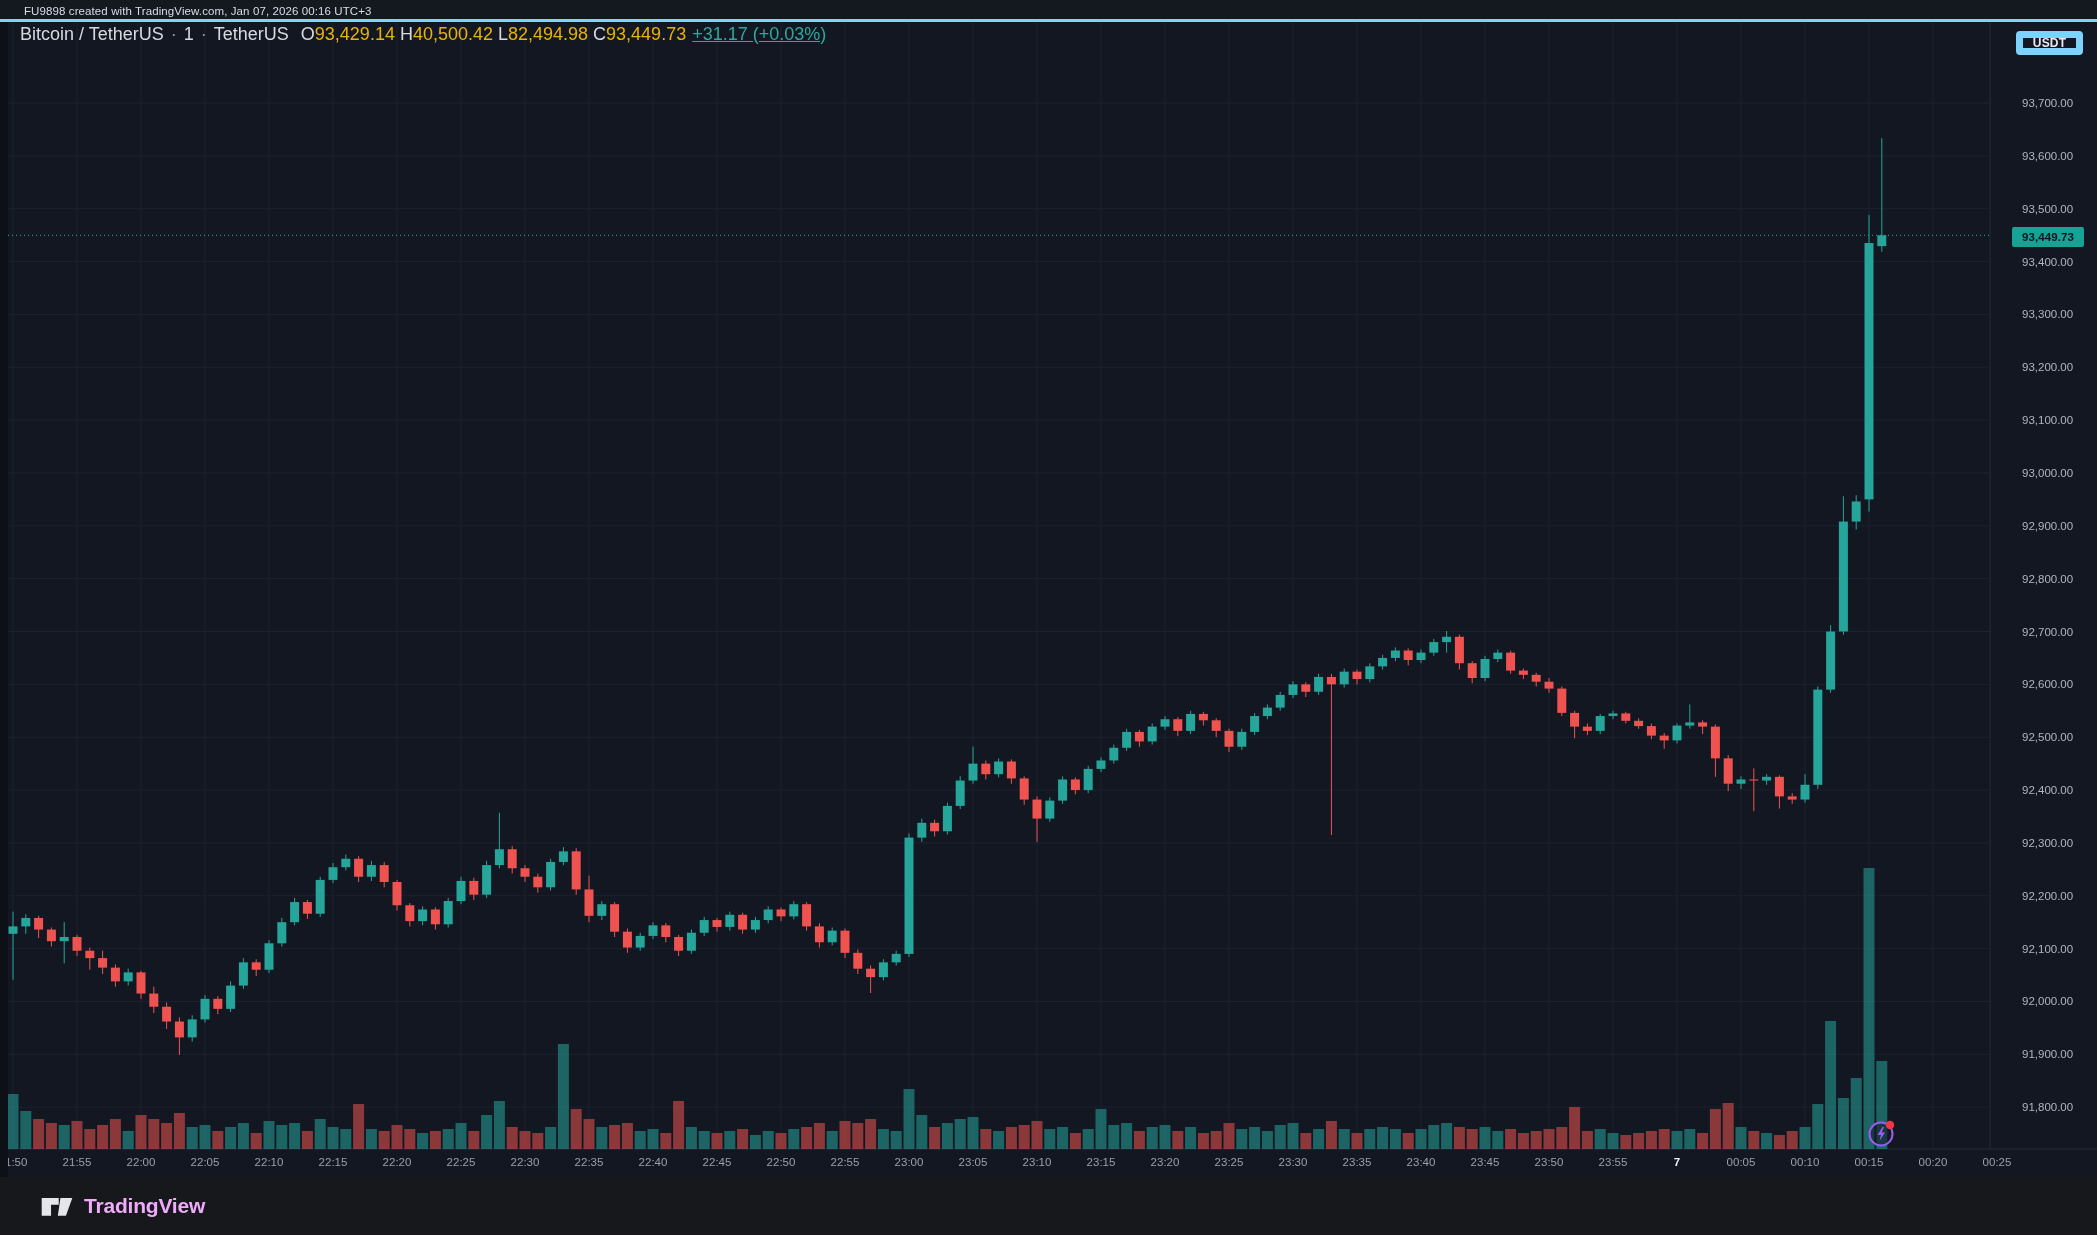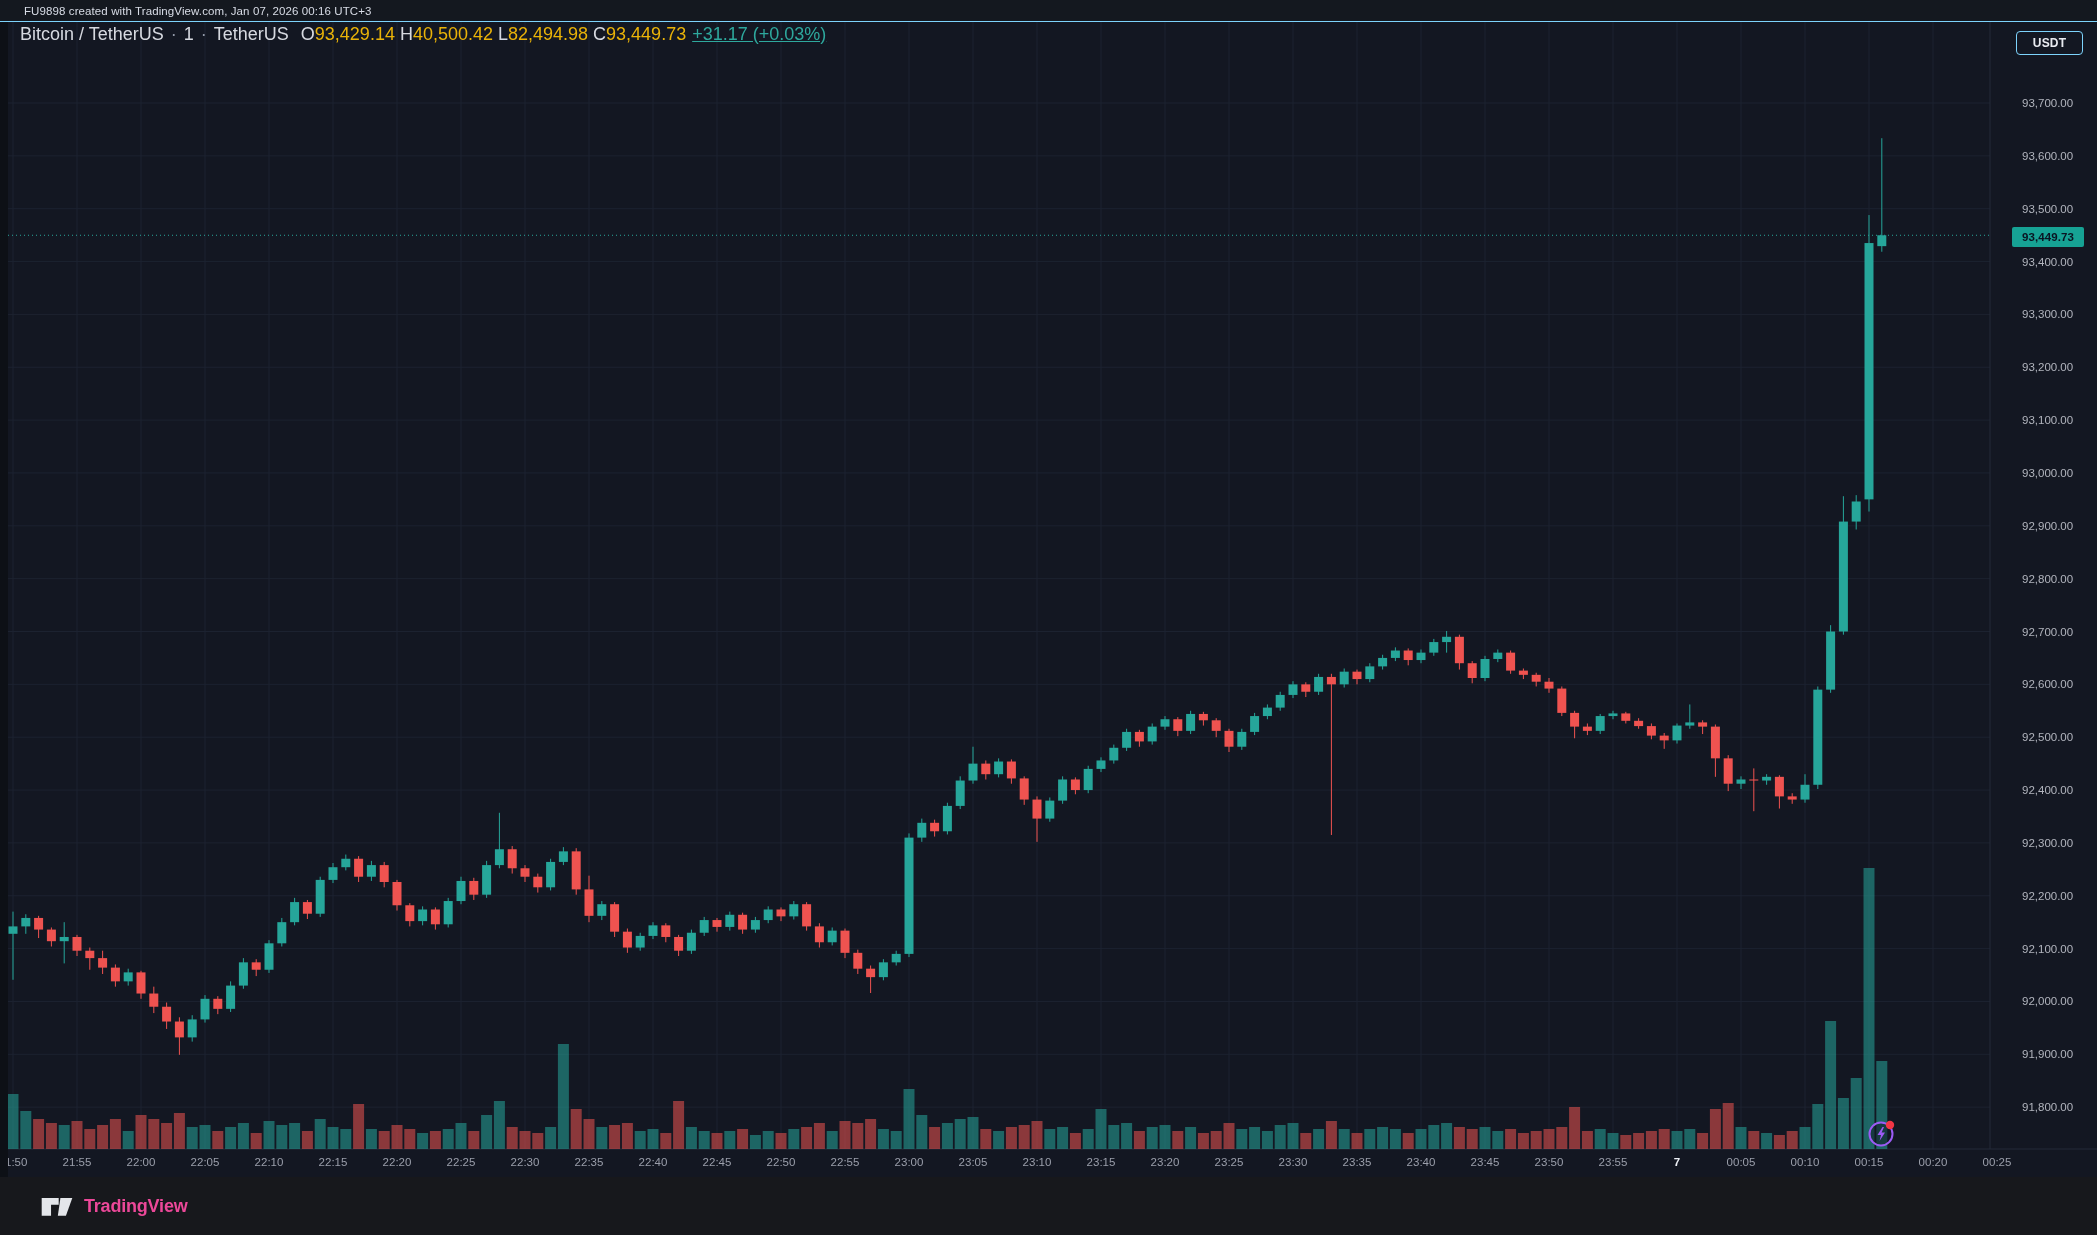--- a/index.html
+++ b/index.html
@@ -1,43 +1,43 @@
 <!DOCTYPE html>
 <html><head>
 <meta charset="utf-8">
 <style>
   html,body{margin:0;padding:0;background:#0b0d12;}
   .stage{position:relative;width:2097px;height:1235px;background:#131722;overflow:hidden;
          font-family:"Liberation Sans",sans-serif;-webkit-font-smoothing:antialiased;}
   .topbar{position:absolute;left:0;top:0;width:2097px;height:22px;background:#14181f;
-          border-bottom:1px solid #7dd3fc;color:#d8dce6;font-size:11.5px;line-height:22px;
+          border-bottom:3px solid #7dd3fc;color:#d8dce6;font-size:11.5px;line-height:22px;
           padding-left:24px;box-sizing:border-box;letter-spacing:.1px;}
   .chart-area{position:absolute;left:0;top:0;width:2097px;height:1177px;}
   #chart{position:absolute;left:0;top:0;}
   .left-edge{position:absolute;left:0;top:22px;width:8px;height:1155px;background:#0d1016;}
   .legend{position:absolute;left:20px;top:24px;height:20px;display:flex;align-items:center;
           font-size:18px;color:#d6d9e0;white-space:nowrap;}
   .legend .seg{margin-right:7px;}
   .legend .sep{color:#9198a6;margin-right:7px;}
   .legend .grp{margin-left:5px;}
   .legend .ltr{color:#d6d9e0;}
   .legend .val{color:#eab308;}
   .legend .chg{color:#2ea89d;margin-left:6px;text-decoration:underline;}
   .usdt-btn{position:absolute;left:2016px;top:31px;width:67px;height:24px;background:#131722;
-            border:1px solid #7dd3fc;border-radius:4px;color:#e8eaf0;font-size:12px;font-weight:600;
+            border:7px solid #7dd3fc;border-radius:4px;color:#e8eaf0;font-size:12px;font-weight:600;
             font-family:"Liberation Sans",sans-serif;display:flex;align-items:center;justify-content:center;
             cursor:pointer;letter-spacing:.2px;}
   .price-label{position:absolute;left:2012px;top:227px;width:72px;height:20px;background:#16a294;
                border-radius:2px;color:#0a1422;font-size:11.5px;font-weight:700;
                display:flex;align-items:center;justify-content:center;letter-spacing:.1px;}
   .event-icon{position:absolute;left:1867px;top:1118px;width:30px;height:30px;}
   .footer{position:absolute;left:0;top:1177px;width:2097px;height:58px;background:#17181c;
           display:flex;align-items:center;}
   .tv-mark{margin-left:40px;display:inline-flex;align-items:center;}
-  .tv-text{margin-left:10px;color:#ec4899;font-size:18px;font-weight:700;letter-spacing:-.2px;}
+  .tv-text{margin-left:10px;color:#f0abfc;font-size:21px;font-weight:700;letter-spacing:-.2px;}
 </style>
 </head>
 <body>
 
 <div class="stage">
 
   <div class="chart-area">
     <svg id="chart" width="2097" height="1177">
         <rect x="0" y="0" width="2097" height="1177" fill="#131722"></rect>
         <line x1="0" y1="103" x2="1990" y2="103" stroke="#1c2230" stroke-width="1"></line>

